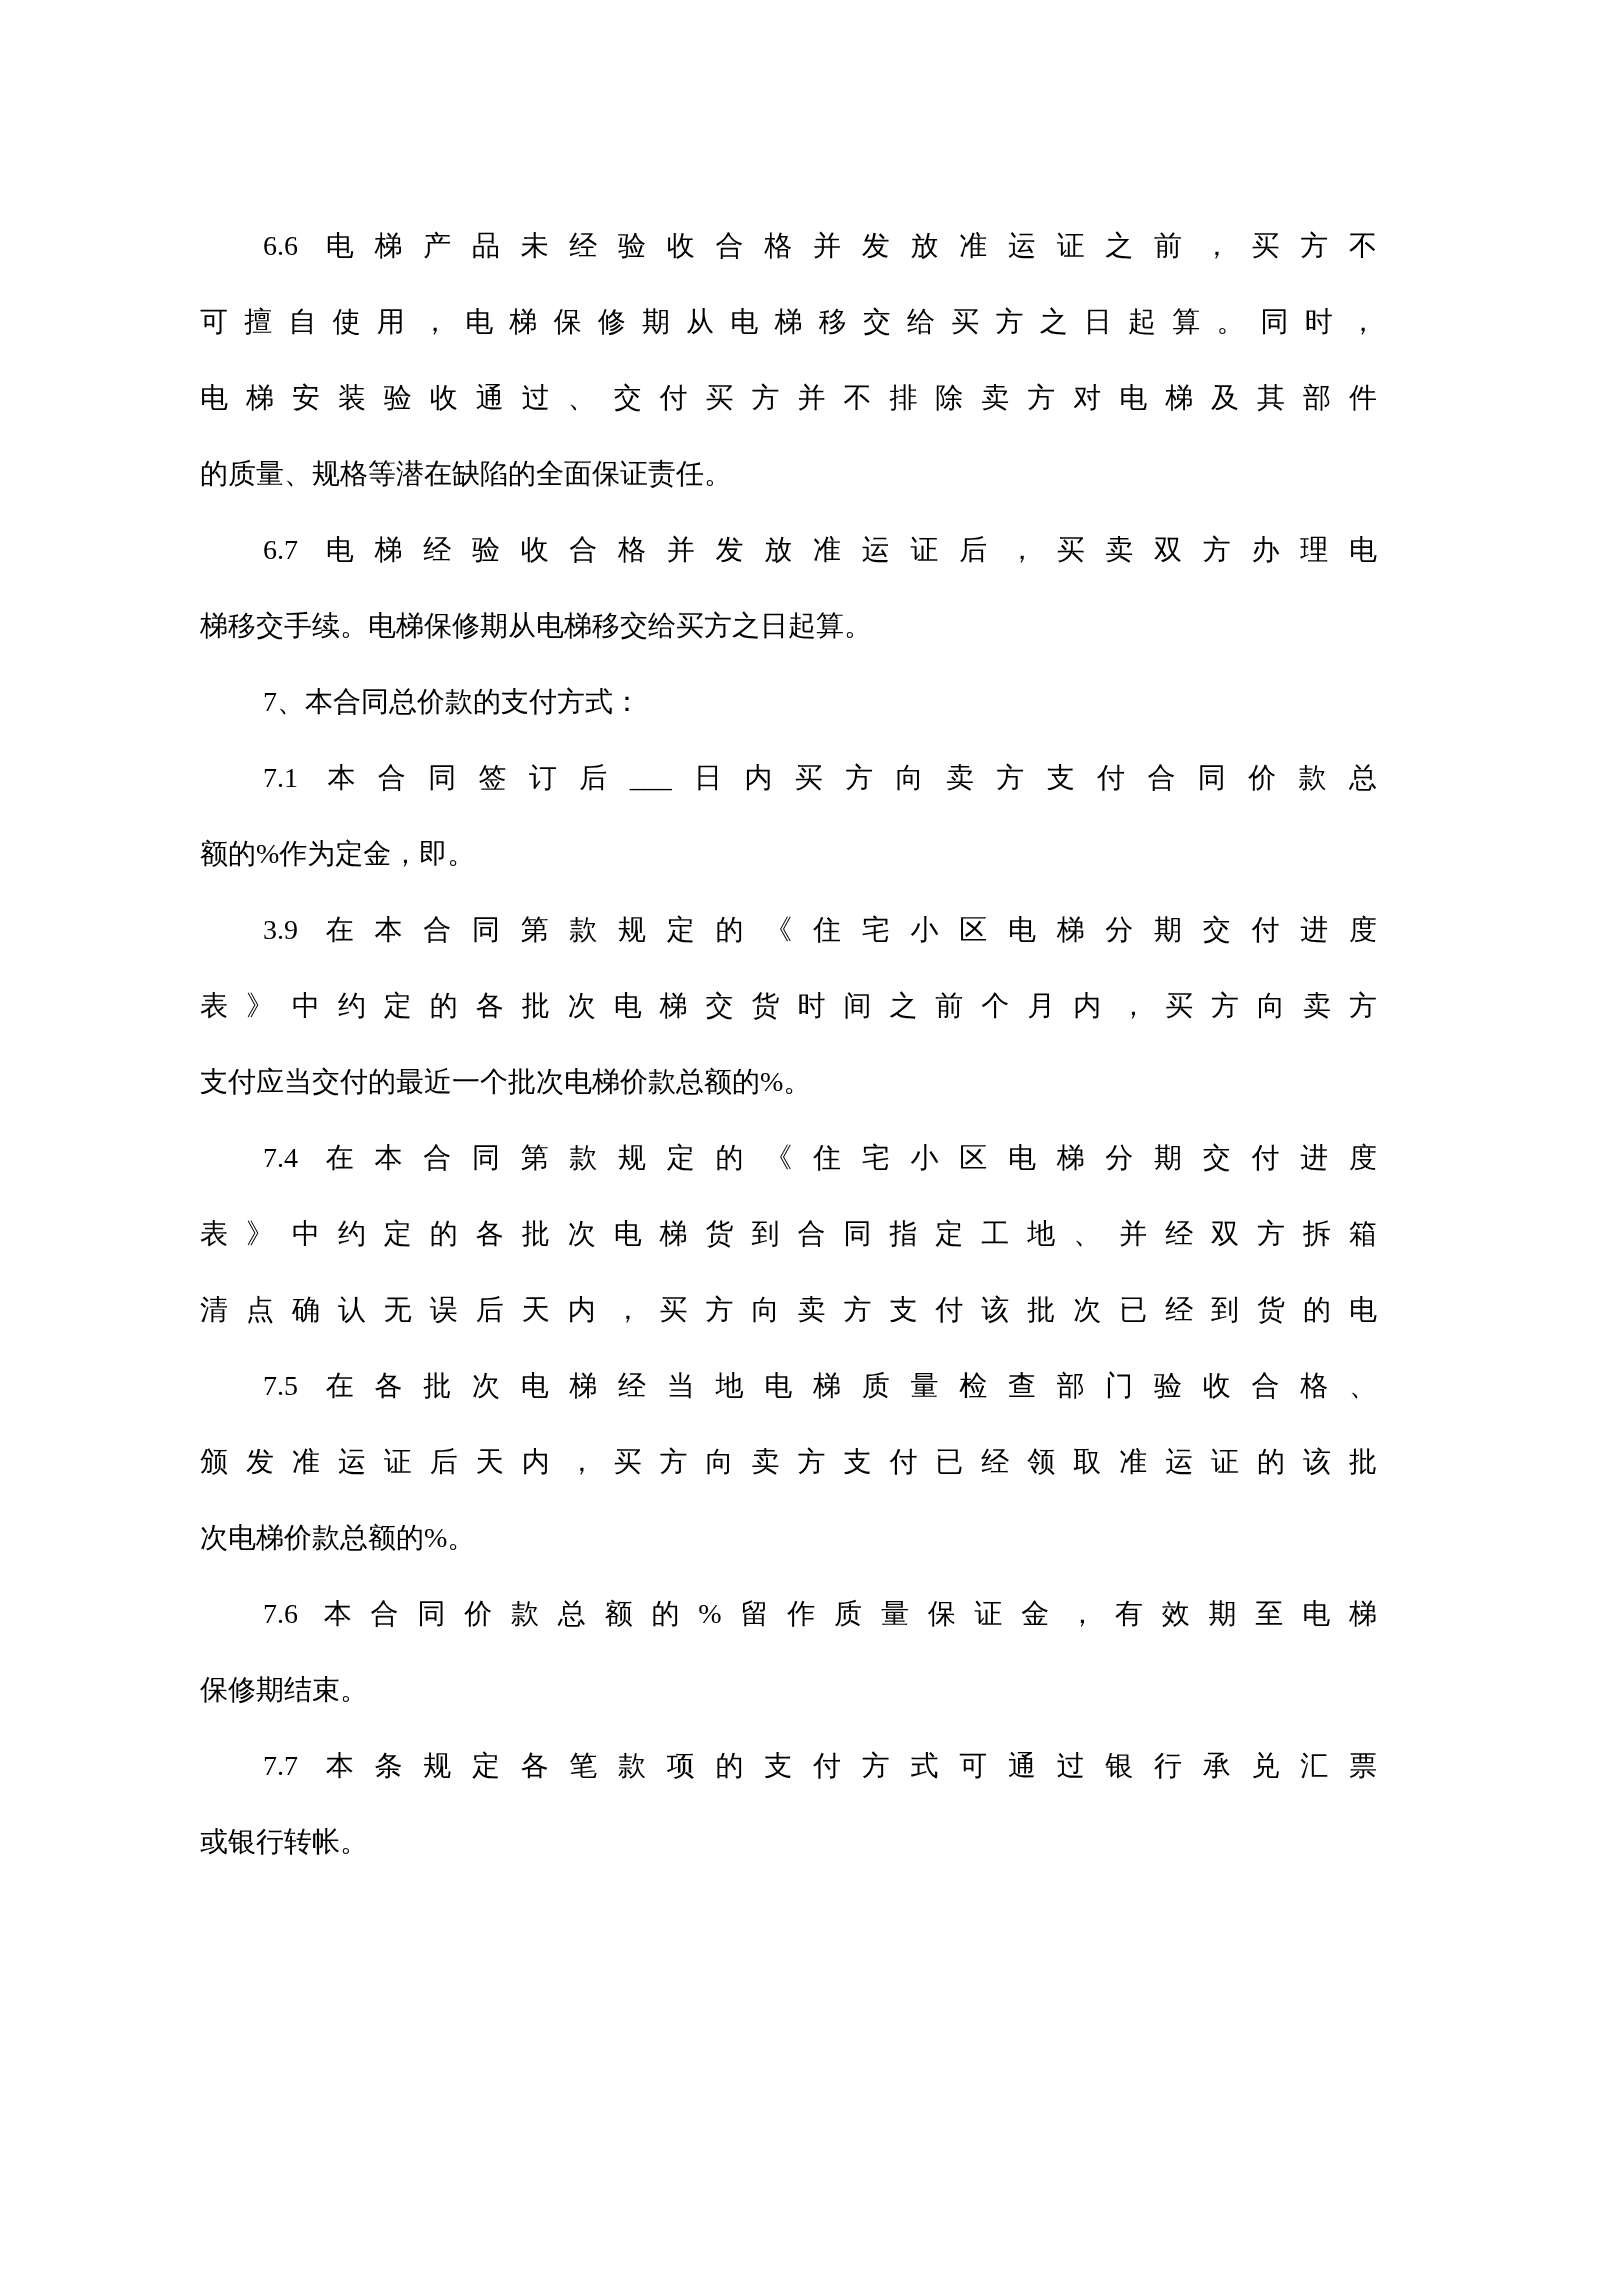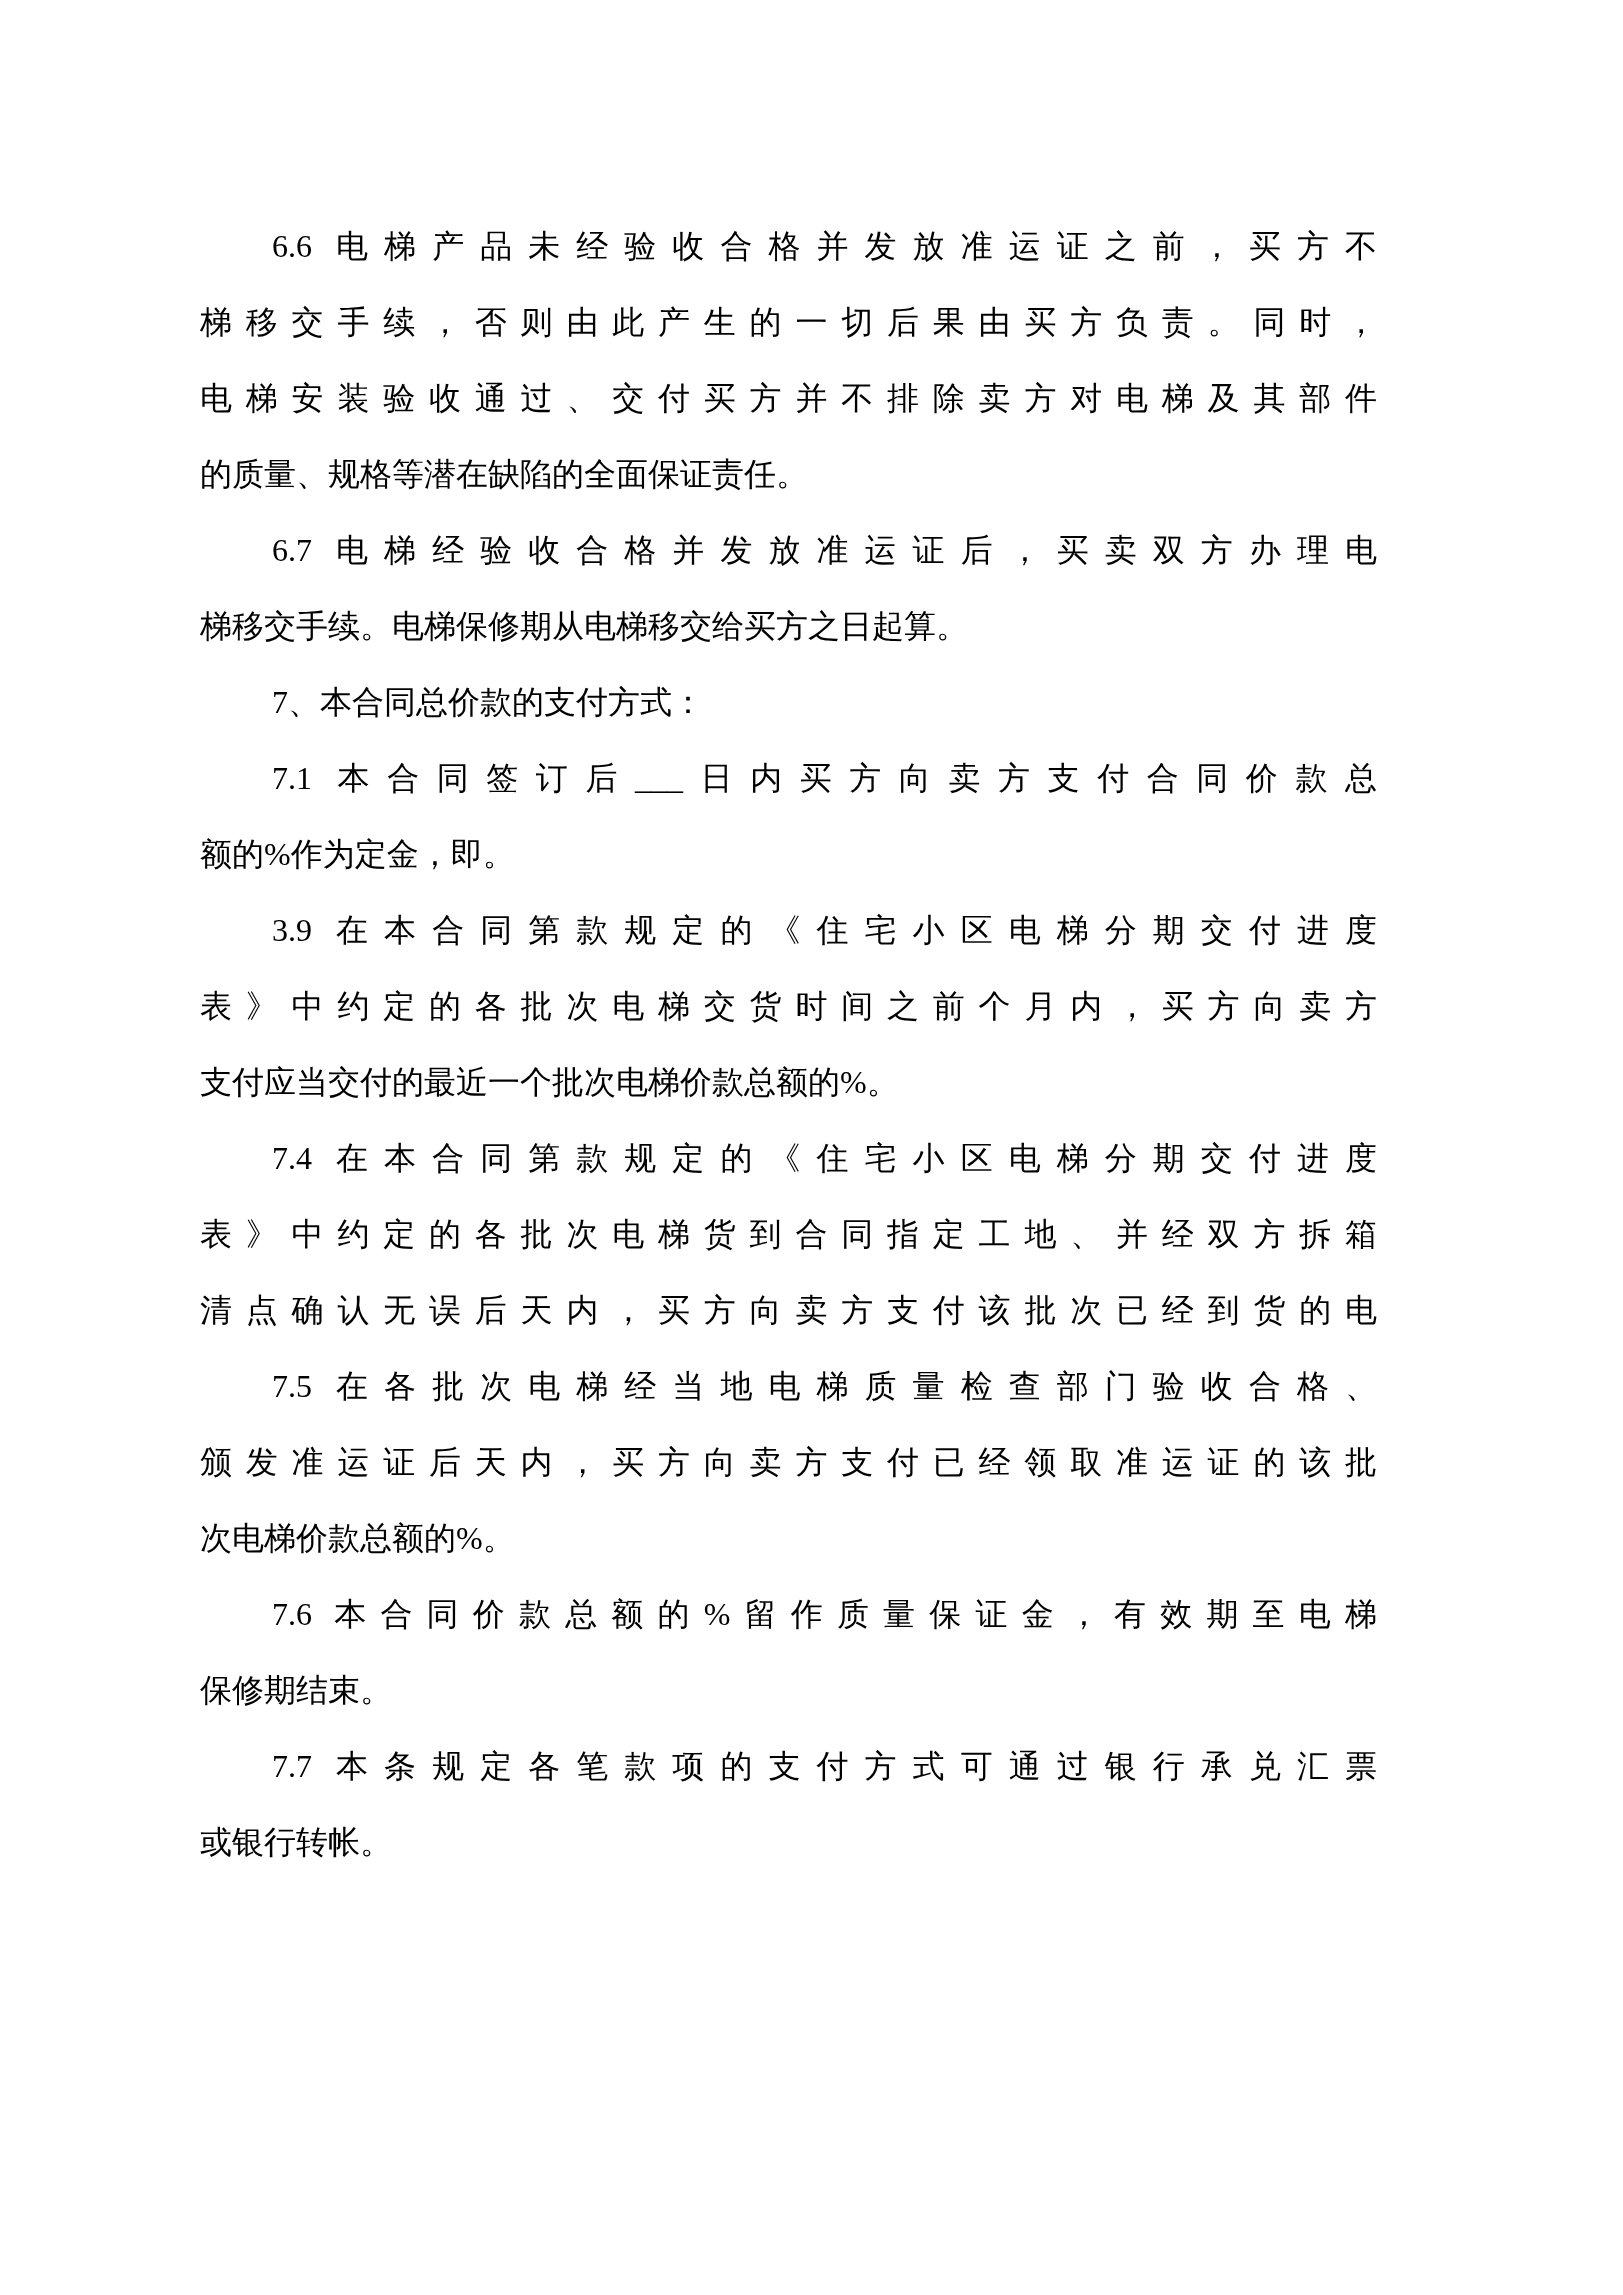--- a/index.html
+++ b/index.html
@@ -10,21 +10,21 @@
   .page {
     position: relative;
     box-sizing: border-box;
     width: 1623px;
     height: 2295px;
     background: #ffffff;
     color: #000000;
     padding: 208px 246px 0 200px; 
     overflow: hidden;
     font-family: "Liberation Serif", "DejaVu Serif", serif;
-    font-size: 32px;
+    font-size: 28px;
     font-weight: normal;
   }
   .para {
     margin: 0;
     padding: 0;
   }
   .ln {
     display: block;
     height: 76px;
     line-height: 76px;
@@ -51,21 +51,21 @@
     text-indent: 2.25em;
   }
 </style>
 </head>
 <body>
 
 <div class="page">
 
   <div class="para">
     <div class="ln fill first">6.6 电梯产品未经验收合格并发放准运证之前，买方不</div>
-    <div class="ln fill">梯移交手续，否则由此产生的一切后果由买方负责。同时，</div>
+    <div class="ln fill">可擅自使用，电梯保修期从电梯移交给买方之日起算。同时，</div>
     <div class="ln fill">电梯安装验收通过、交付买方并不排除卖方对电梯及其部件</div>
     <div class="ln end">的质量、规格等潜在缺陷的全面保证责任。</div>
   </div>
 
   <div class="para">
     <div class="ln fill first">6.7 电梯经验收合格并发放准运证后，买卖双方办理电</div>
     <div class="ln end">梯移交手续。电梯保修期从电梯移交给买方之日起算。</div>
   </div>
 
   <div class="para">

